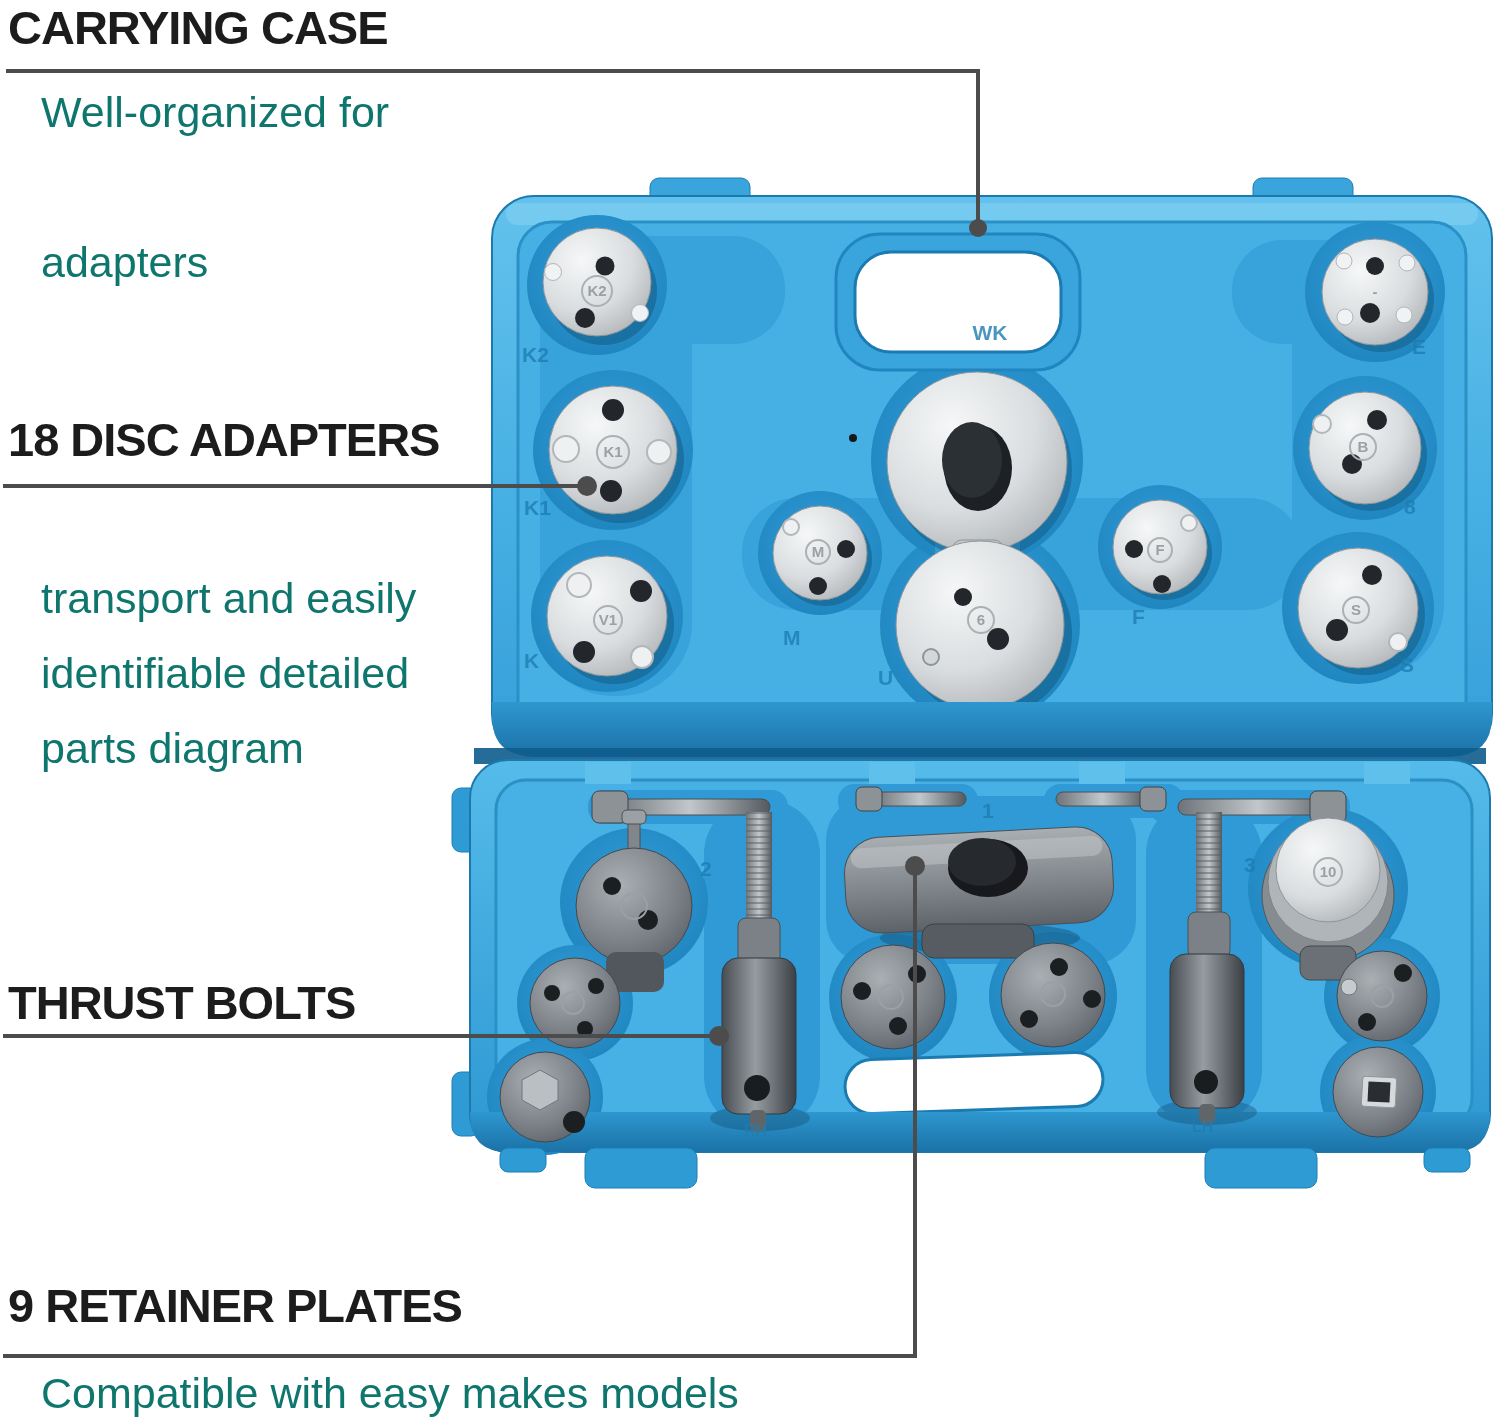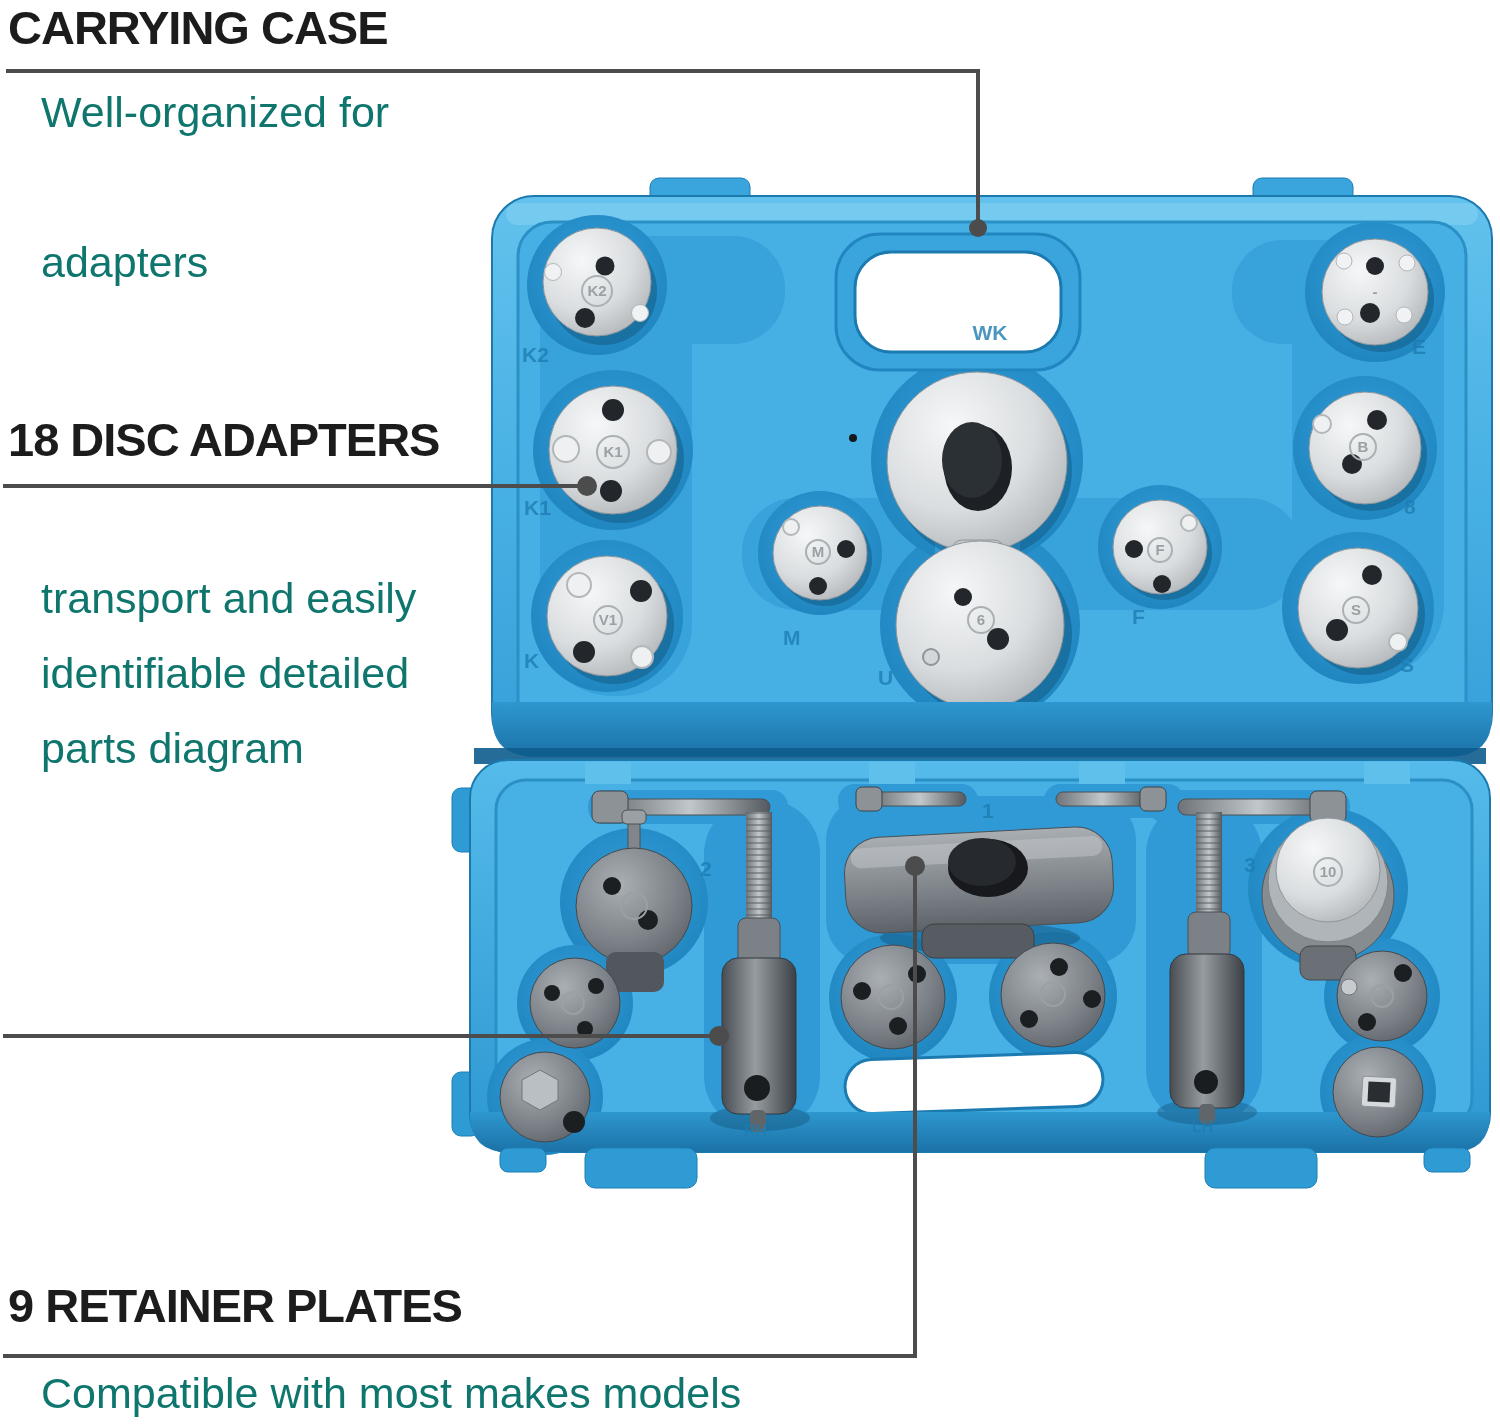--- a/index.html
+++ b/index.html
@@ -375,17 +375,18 @@
 
 <div class="h" style="top:0px">CARRYING CASE</div>
 <div class="t" style="top:88px">Well-organized for</div>
 <div class="t" style="top:238px">adapters</div>
 
 <div class="h" style="top:412px">18 DISC ADAPTERS</div>
 <div class="t" style="top:574px">transport and easily</div>
 <div class="t" style="top:724px">parts diagram</div>
 <div class="t" style="top:649px">identifiable detailed</div>
 
+<div class="h" style="top:975px">THRUST BOLTS</div>
 
 <div class="h" style="top:1278px">9 RETAINER PLATES</div>
-<div class="t" style="top:1369px">Compatible with most makes models</div>
+<div class="t" style="top:1369px">Compatible with easy makes models</div>
 
 </div>
 
 </body></html>

